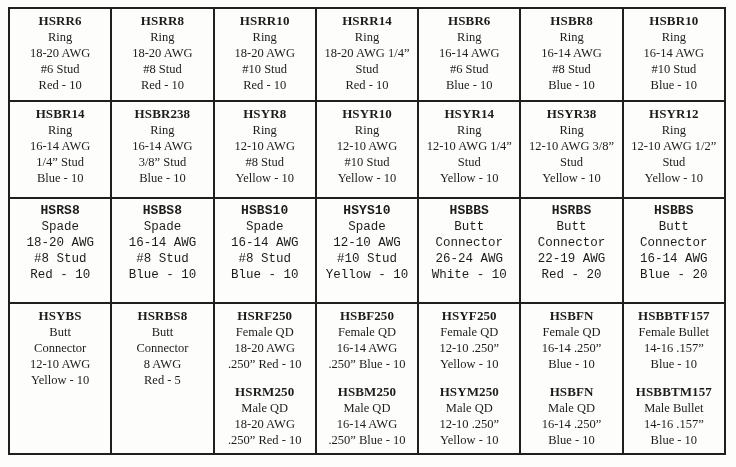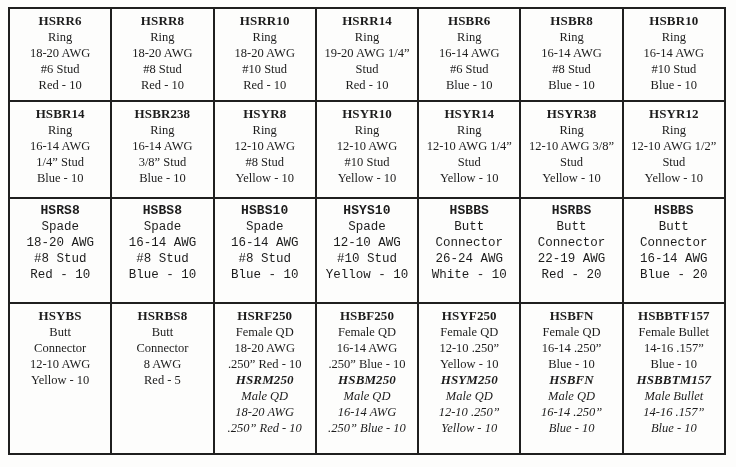--- a/index.html
+++ b/index.html
@@ -32,21 +32,21 @@
     vertical-align: top;
     text-align: center;
     padding: 4px 1px 2px 1px;
     overflow: hidden;
   }
   tr.row-1 td { height: 85px; }
   tr.row-2 td { height: 89px; }
   tr.row-3 td { height: 97px; font-family: Liberation Mono, monospace; }
   tr.row-4 td { height: 143px; }
   .entry { margin: 0; }
-  .entry-gap { margin-top: 0; font-style: italic; }
+  .entry-gap { margin-top: 12px; }
   .part {
     font-weight: bold;
     font-size: 13px;
     line-height: 16px;
     letter-spacing: 0.1px;
   }
   .line {
     font-size: 12.5px;
     line-height: 16px;
   }
@@ -82,21 +82,21 @@
               <div class="line">Ring</div>
               <div class="line">18-20 AWG</div>
               <div class="line">#10 Stud</div>
               <div class="line">Red - 10</div>
             </div>
           </td>
           <td>
             <div class="entry">
               <div class="part">HSRR14</div>
               <div class="line">Ring</div>
-              <div class="line">19-20 AWG 1/4”</div>
+              <div class="line">18-20 AWG 1/4”</div>
               <div class="line">Stud</div>
               <div class="line">Red - 10</div>
             </div>
           </td>
           <td>
             <div class="entry">
               <div class="part">HSBR6</div>
               <div class="line">Ring</div>
               <div class="line">16-14 AWG</div>
               <div class="line">#6 Stud</div>

